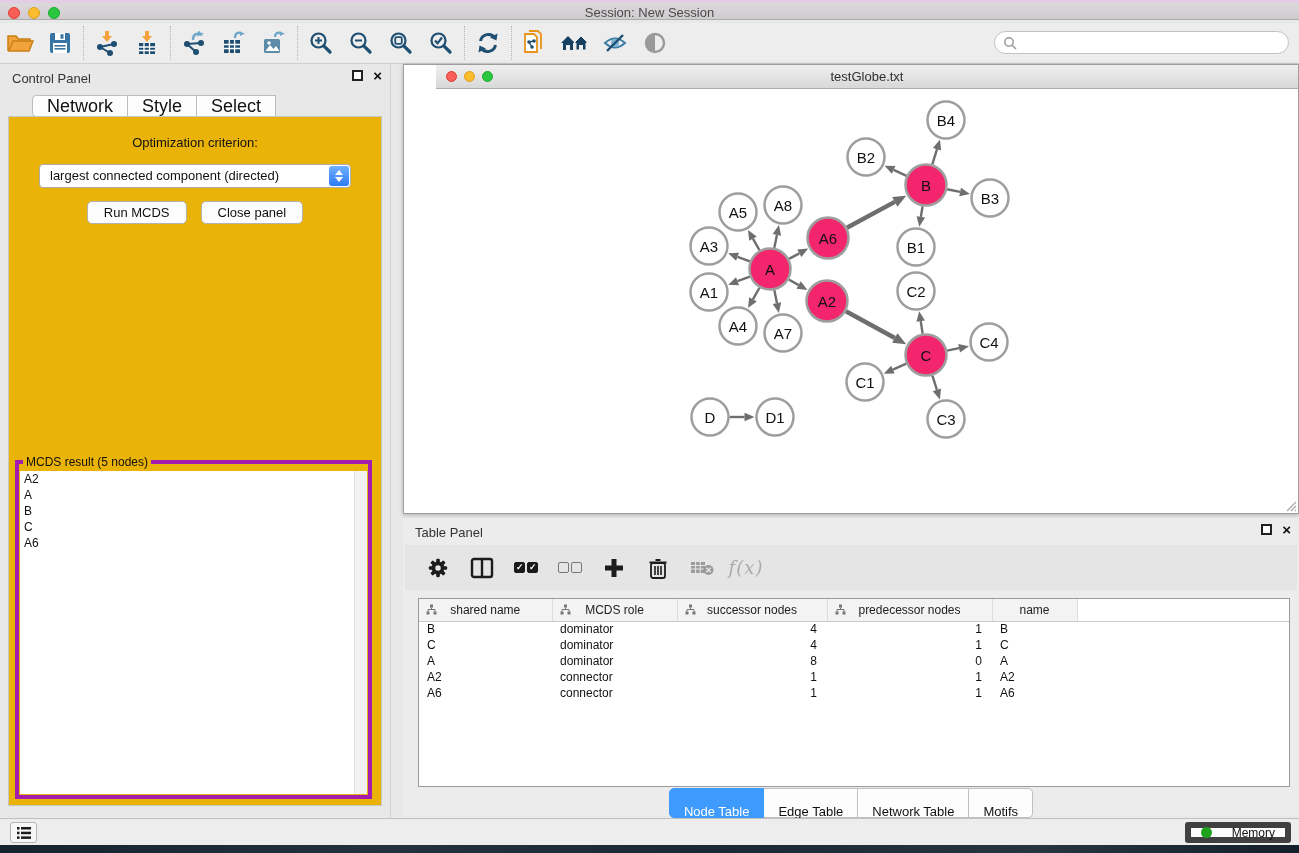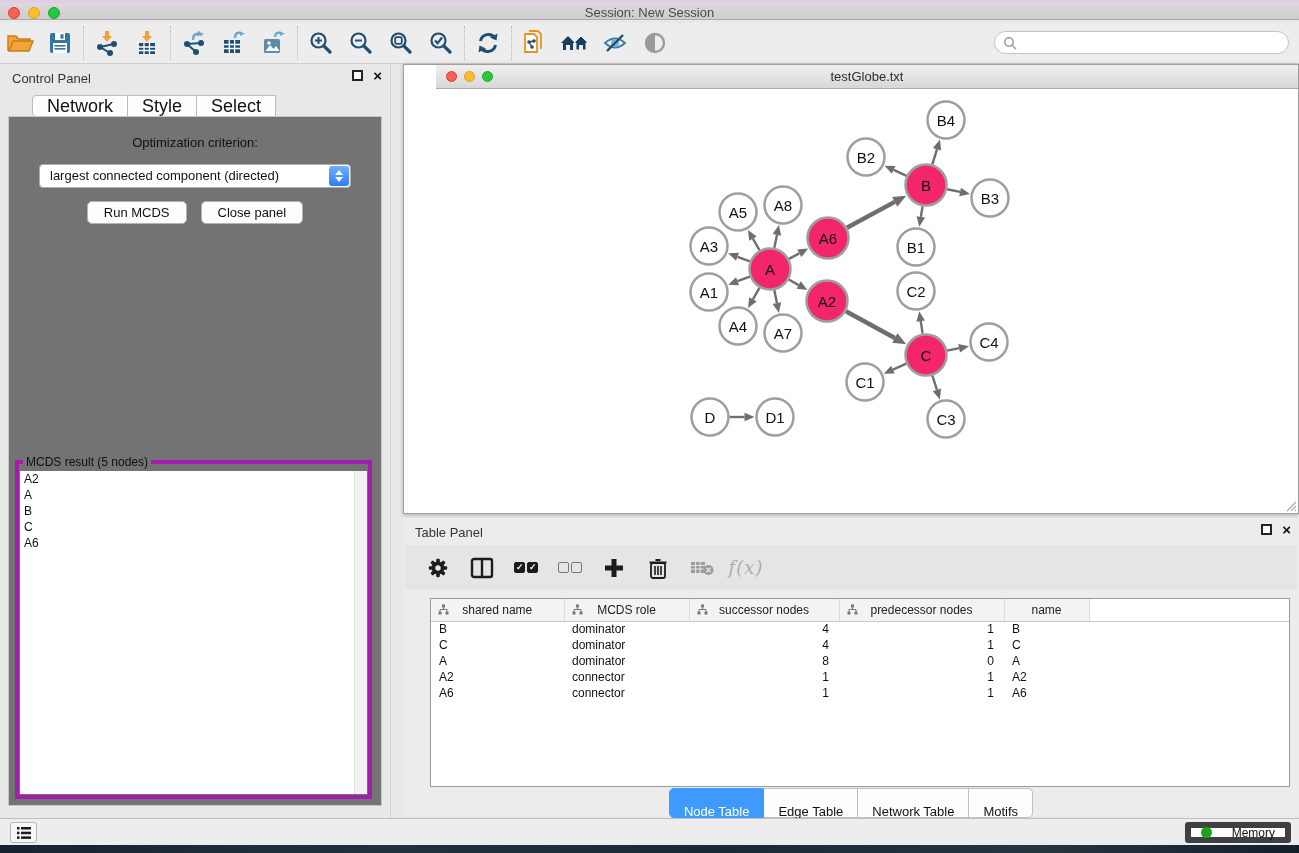--- a/index.html
+++ b/index.html
@@ -31,21 +31,21 @@
   .panel-header .ph-title { position:absolute; left:12px; top:7px; font-size:13px; color:#333; }
   .ph-icons { position:absolute; right:8px; top:6px; display:flex; gap:10px; align-items:center; }
   .float-ic { width:11px; height:11px; border:2px solid #222; background:#fff; display:inline-block; }
   .close-ic { font-size:15px; font-weight:bold; color:#111; line-height:11px; }
   .cp-tabs { position:absolute; left:0; top:31px; width:100%; display:flex; justify-content:center; }
   .cp-tab { height:22px; padding:0 14px; font-size:18px; line-height:20px; background:#FDFDFD; color:#111;
     border:1px solid #BDBDBD; border-left:none; cursor:default; }
   .cp-tab:first-child { border-left:1px solid #BDBDBD; border-radius:4px 0 0 4px; }
   .cp-tab:last-child { border-radius:0 4px 4px 0;margin-top:40px; }
   .cp-tab.selected { background:#3E9BFD; color:#fff; border-color:#3E9BFD; border-radius:4px; }
-  .cp-content { position:absolute; left:8px; right:8px; top:52px; bottom:12px; background:#737373; border:1px solid #C6C6C6; }
+  .cp-content { position:absolute; left:8px; right:8px; top:52px; bottom:12px; background:#eab308; border:1px solid #C6C6C6; }
   .opt-label { text-align:center; margin-top:18px; font-size:13px; color:#111; }
   .criterion-select { position:relative; margin:14px auto 0; width:312px; height:24px; background:#fff;
     border:1px solid #ADADAD; border-radius:4px; font-size:13px; line-height:22px; padding-left:10px; color:#111; }
   .criterion-select .stepper { position:absolute; right:1px; top:1px; bottom:1px; width:20px; border-radius:3px;
     background:linear-gradient(#6FB1FF,#2E7BF6); display:flex; flex-direction:column; align-items:center; justify-content:center; gap:2px; }
   .chev { width:0; height:0; border-left:4px solid transparent; border-right:4px solid transparent; }
   .chev.up { border-bottom:5px solid #fff; }
   .chev.down { border-top:5px solid #fff; }
   .btn-row { display:flex; justify-content:center; gap:14px; margin-top:13px; }
   .btn { height:23px; padding:0 16px; background:#FDFDFD; border:1px solid #B3B3B3; border-radius:5px;
@@ -68,21 +68,21 @@
 
   
   .table-panel { position:absolute; left:403px; top:518px; width:896px; height:298px; background:#ECECEC; }
   .tp-toolbar { position:absolute; left:2px; right:2px; top:27px; height:45px; background:#E5E5E5;
     display:flex; align-items:center; padding-left:14px; gap:6px; }
   .tp-btn { width:38px; height:36px; display:flex; align-items:center; justify-content:center; }
   .cbx { width:11px; height:11px; border:1.5px solid #444; border-radius:2px; display:inline-block; margin:0 1px; position:relative; }
   .cbx.checked { background:#1A1A1A; border-color:#1A1A1A; }
   .cbx.checked::after { content:"\2713"; color:#fff; font-size:9px; position:absolute; left:1px; top:-1px; font-weight:bold; }
   .fx { font-family:"DejaVu Serif", serif; font-style:italic; font-size:18px; color:#ABABAB; letter-spacing:1px; }
-  .table-wrap { position:absolute; left:15px; right:9px; top:80px; height:189px; background:#fff; border:1px solid #9B9B9B; overflow:hidden;margin-left:12px; }
+  .table-wrap { position:absolute; left:15px; right:9px; top:80px; height:189px; background:#fff; border:1px solid #9B9B9B; overflow:hidden; }
   table.node-table { border-collapse:collapse; width:100%; table-layout:fixed; }
   .node-table th { height:22px; background:#F3F3F3; border-right:1px solid #DCDCDC; border-bottom:1px solid #C9C9C9;
     font-weight:normal; font-size:12px; color:#222; position:relative; text-align:center; }
   .node-table th.filler { background:#fff; border-right:none; }
   .node-table th .colicon { position:absolute; left:7px; top:5px; }
   .node-table td { font-size:12px; color:#111; height:16px; padding:0; white-space:nowrap; overflow:hidden; }
   .node-table td.al { text-align:left; padding-left:8px; }
   .node-table td.ar { text-align:right; padding-right:10px; }
   .table-tabs { position:absolute; left:0; right:0; top:270px; display:flex; justify-content:center; }
   .seg { height:30px; padding:12px 14px; font-size:13px; line-height:21px; background:#FDFDFD; color:#111;

